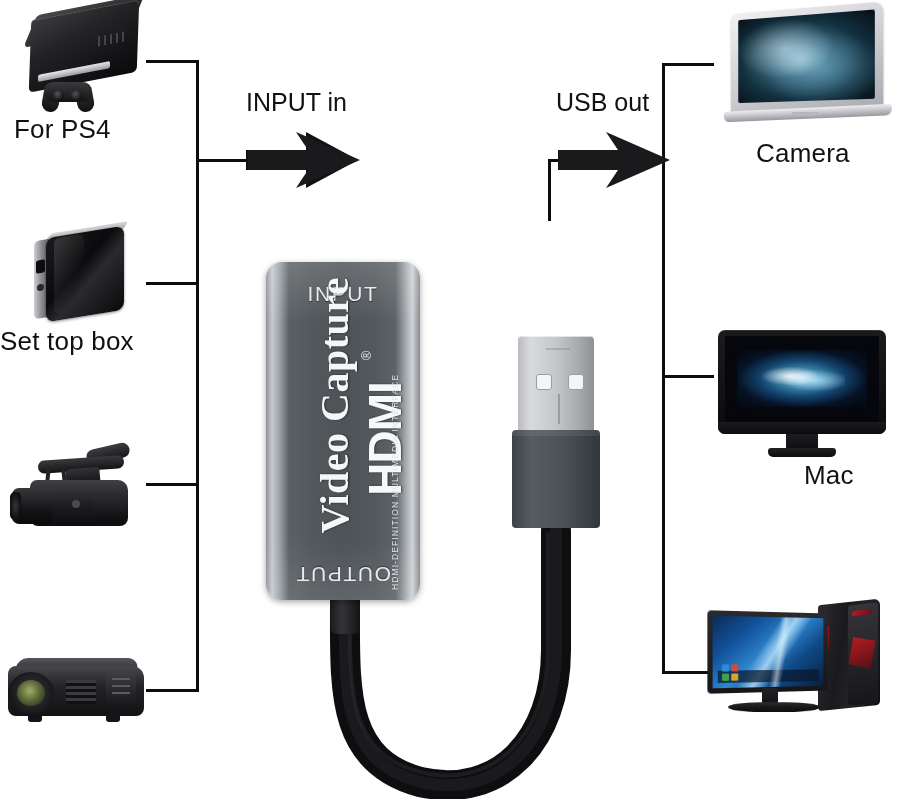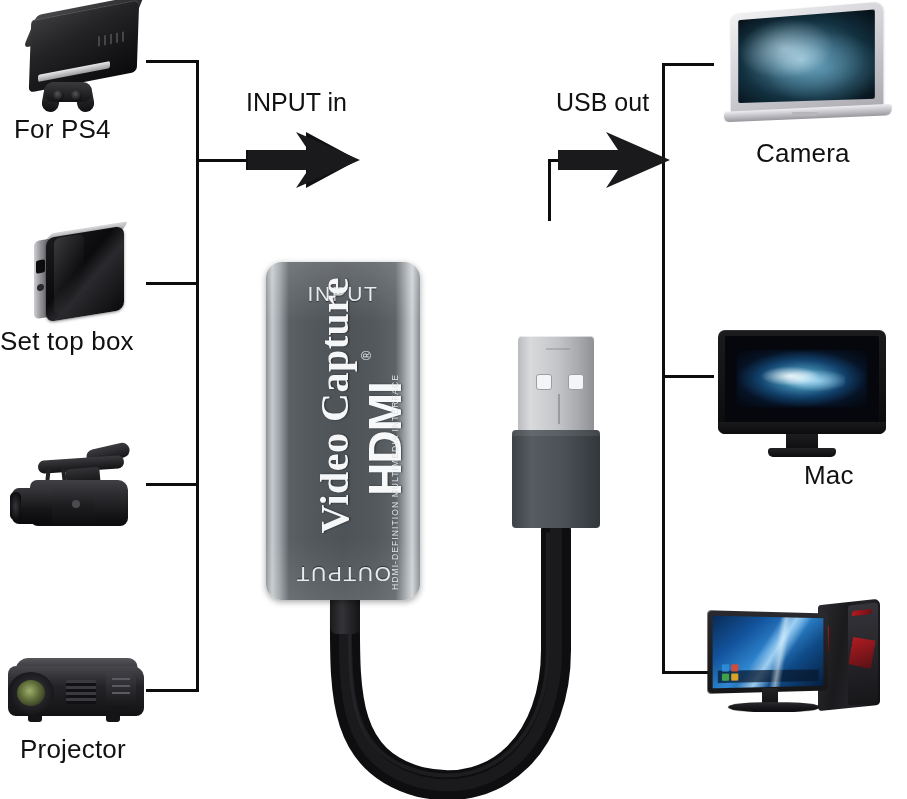--- a/index.html
+++ b/index.html
@@ -615,21 +615,20 @@
     <div class="proj-top"></div>
     <div class="proj-body"></div>
     <div class="proj-vent"></div>
     <div class="proj-side"></div>
     <div class="proj-side-lines"></div>
     <div class="proj-lens-ring"></div>
     <div class="proj-lens-glass"></div>
     <div class="proj-foot l"></div>
     <div class="proj-foot r"></div>
   </div>
-  <div class="label" style="left:20px; top:734px;">Projector</div>
 
   <div class="lap-wrap">
     <div class="lap-lid">
         <div class="lap-screen"></div>
       </div>
     <div class="lap-base"></div>
     <div class="lap-notch"></div>
   </div>
   <div class="label" style="left:756px; top:138px;">Camera</div>
 

